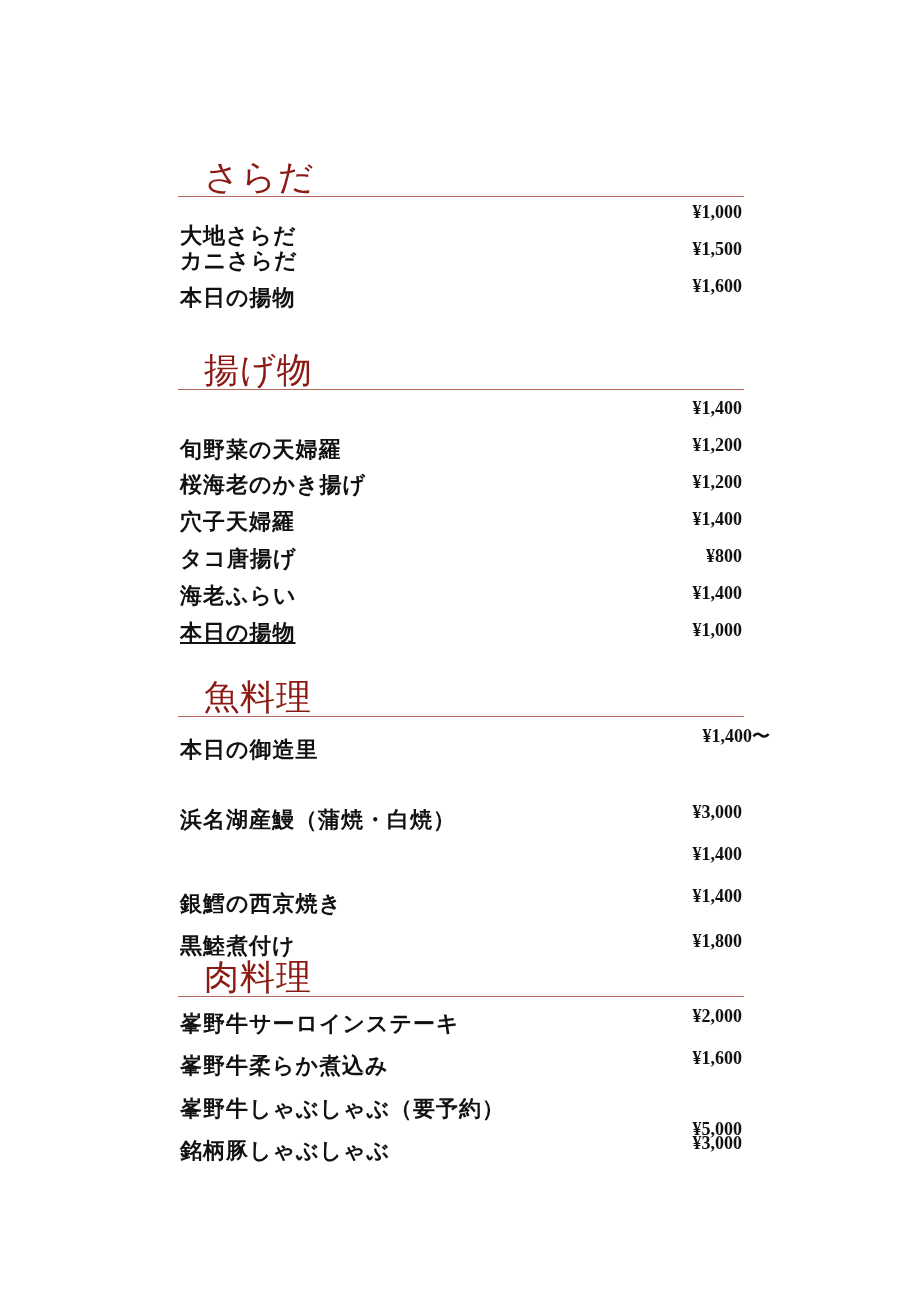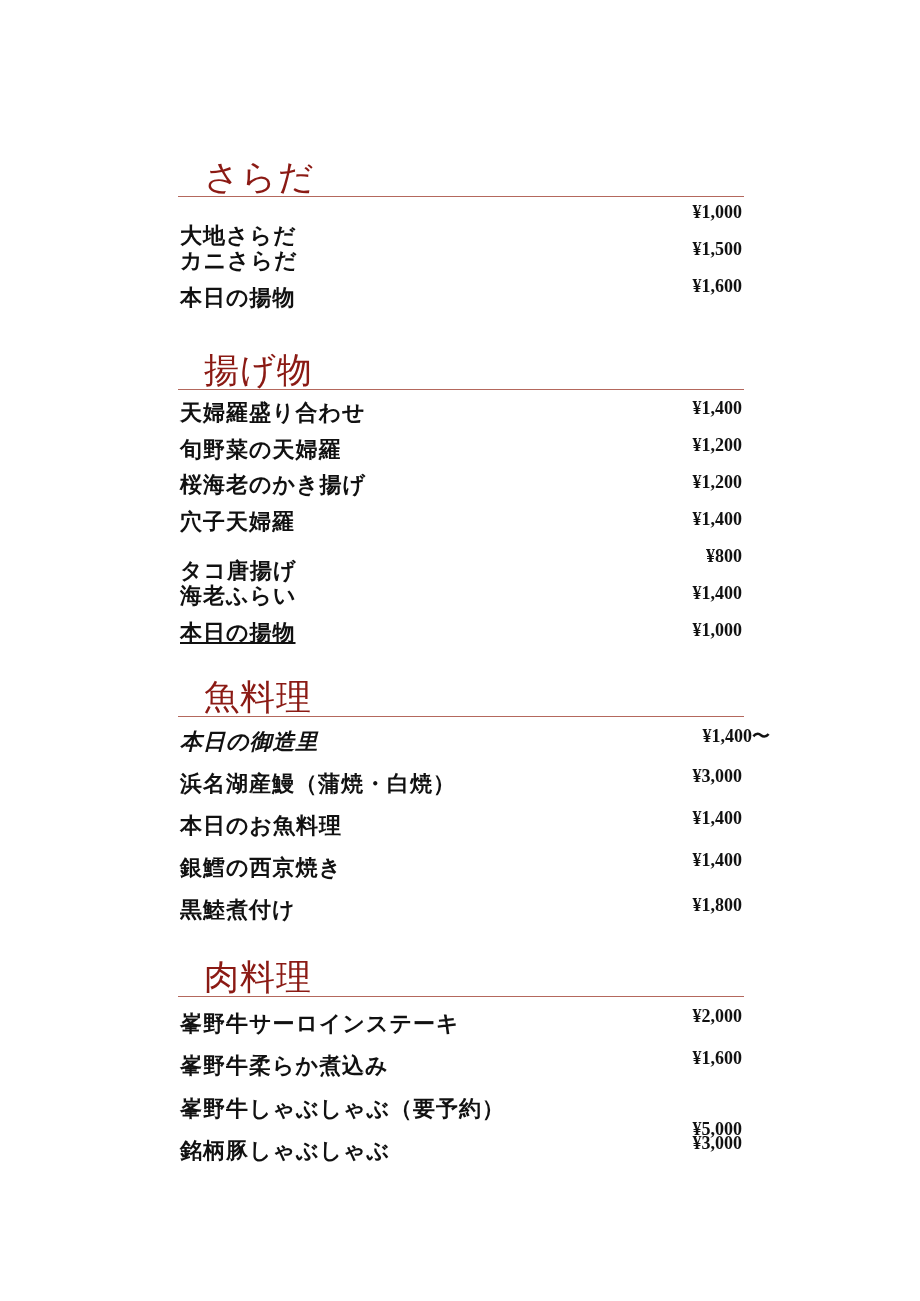--- a/index.html
+++ b/index.html
@@ -73,62 +73,60 @@
   <div class="item">
     <span class="item-name" style="top:8px;">本日の揚物</span>
     <span class="item-price" style="top:1px;">¥1,600</span>
   </div>
 </div>
 
 <div class="section" style="top:353px;">
   <div class="section-title">揚げ物</div>
   <div class="rule" style="margin-bottom:6px;"></div>
   <div class="item">
-    <span class="item-name" style="top:2px;">天婦羅盛り合わせ</span>
     <span class="item-price" style="top:2px;">¥1,400</span>
   </div>
   <div class="item">
     <span class="item-name" style="top:2px;">旬野菜の天婦羅</span>
     <span class="item-price" style="top:2px;">¥1,200</span>
   </div>
   <div class="item">
     <span class="item-name" style="top:0px;">桜海老のかき揚げ</span>
     <span class="item-price" style="top:2px;">¥1,200</span>
   </div>
   <div class="item">
     <span class="item-name" style="top:0px;">穴子天婦羅</span>
     <span class="item-price" style="top:2px;">¥1,400</span>
   </div>
   <div class="item">
-    <span class="item-name" style="top:12px;">タコ唐揚げ</span>
+    <span class="item-name" style="top:0px;">タコ唐揚げ</span>
     <span class="item-price" style="top:2px;">¥800</span>
   </div>
   <div class="item">
     <span class="item-name" style="top:0px;">海老ふらい</span>
     <span class="item-price" style="top:2px;">¥1,400</span>
   </div>
   <div class="item">
     <span class="item-name" style="top:0px;text-decoration:underline;">本日の揚物</span>
     <span class="item-price" style="top:2px;">¥1,000</span>
   </div>
 </div>
 
 <div class="section" style="top:680px;">
   <div class="section-title">魚料理</div>
   <div class="rule" style="margin-bottom:10px;"></div>
   <div class="item" style="height:42px;">
-    <span class="item-name" style="top:0px;font-style:italic;">本日の御造里</span>
+    <span class="item-name" style="top:8px;">本日の御造里</span>
     <span class="item-price overhang" style="top:-3px;">¥1,400〜</span>
   </div>
-  <div class="item" style="height:42px;">
+  <div class="item" style="height:42px;margin-top:36px;">
     <span class="item-name" style="top:0px;">浜名湖産鰻（蒲焼・白焼）</span>
     <span class="item-price" style="top:-3px;">¥3,000</span>
   </div>
   <div class="item" style="height:42px;">
-    <span class="item-name" style="top:0px;">本日のお魚料理</span>
     <span class="item-price" style="top:-3px;">¥1,400</span>
   </div>
   <div class="item" style="height:42px;">
     <span class="item-name" style="top:0px;">銀鱈の西京焼き</span>
     <span class="item-price" style="top:-3px;">¥1,400</span>
   </div>
   <div class="item" style="height:42px;">
     <span class="item-name" style="top:0px;">黒鯥煮付け</span>
     <span class="item-price" style="top:0px;">¥1,800</span>
   </div>

